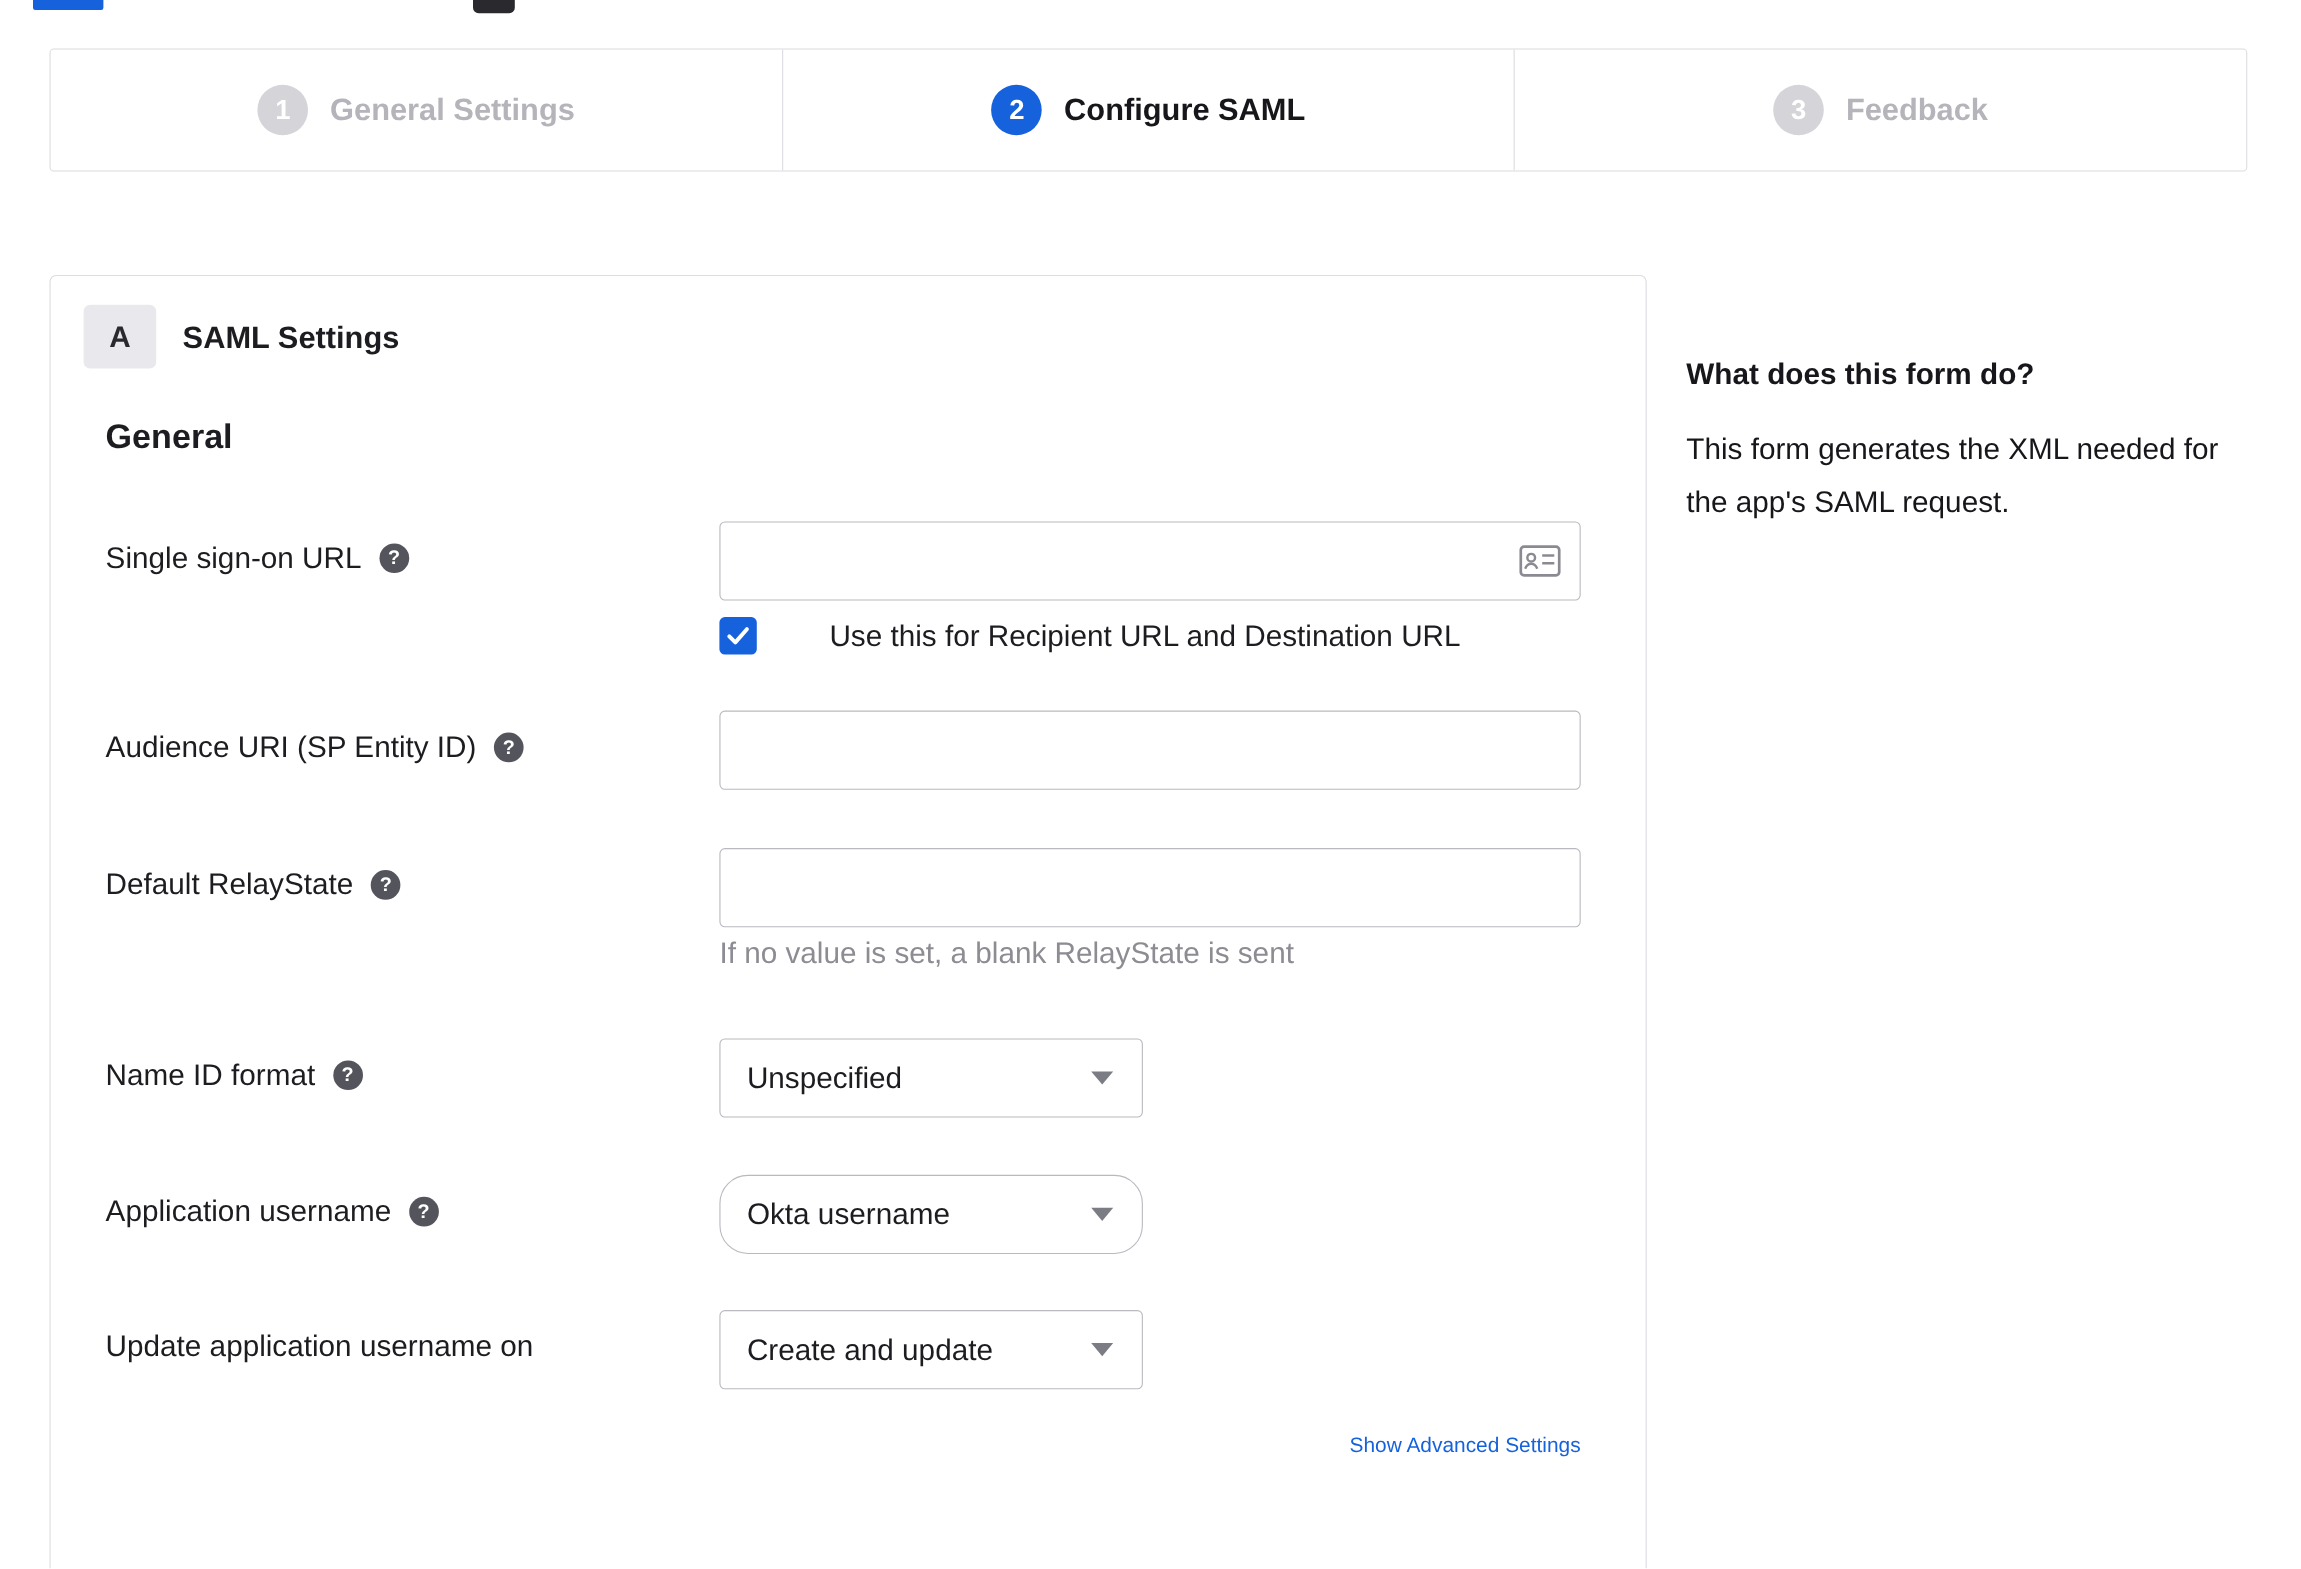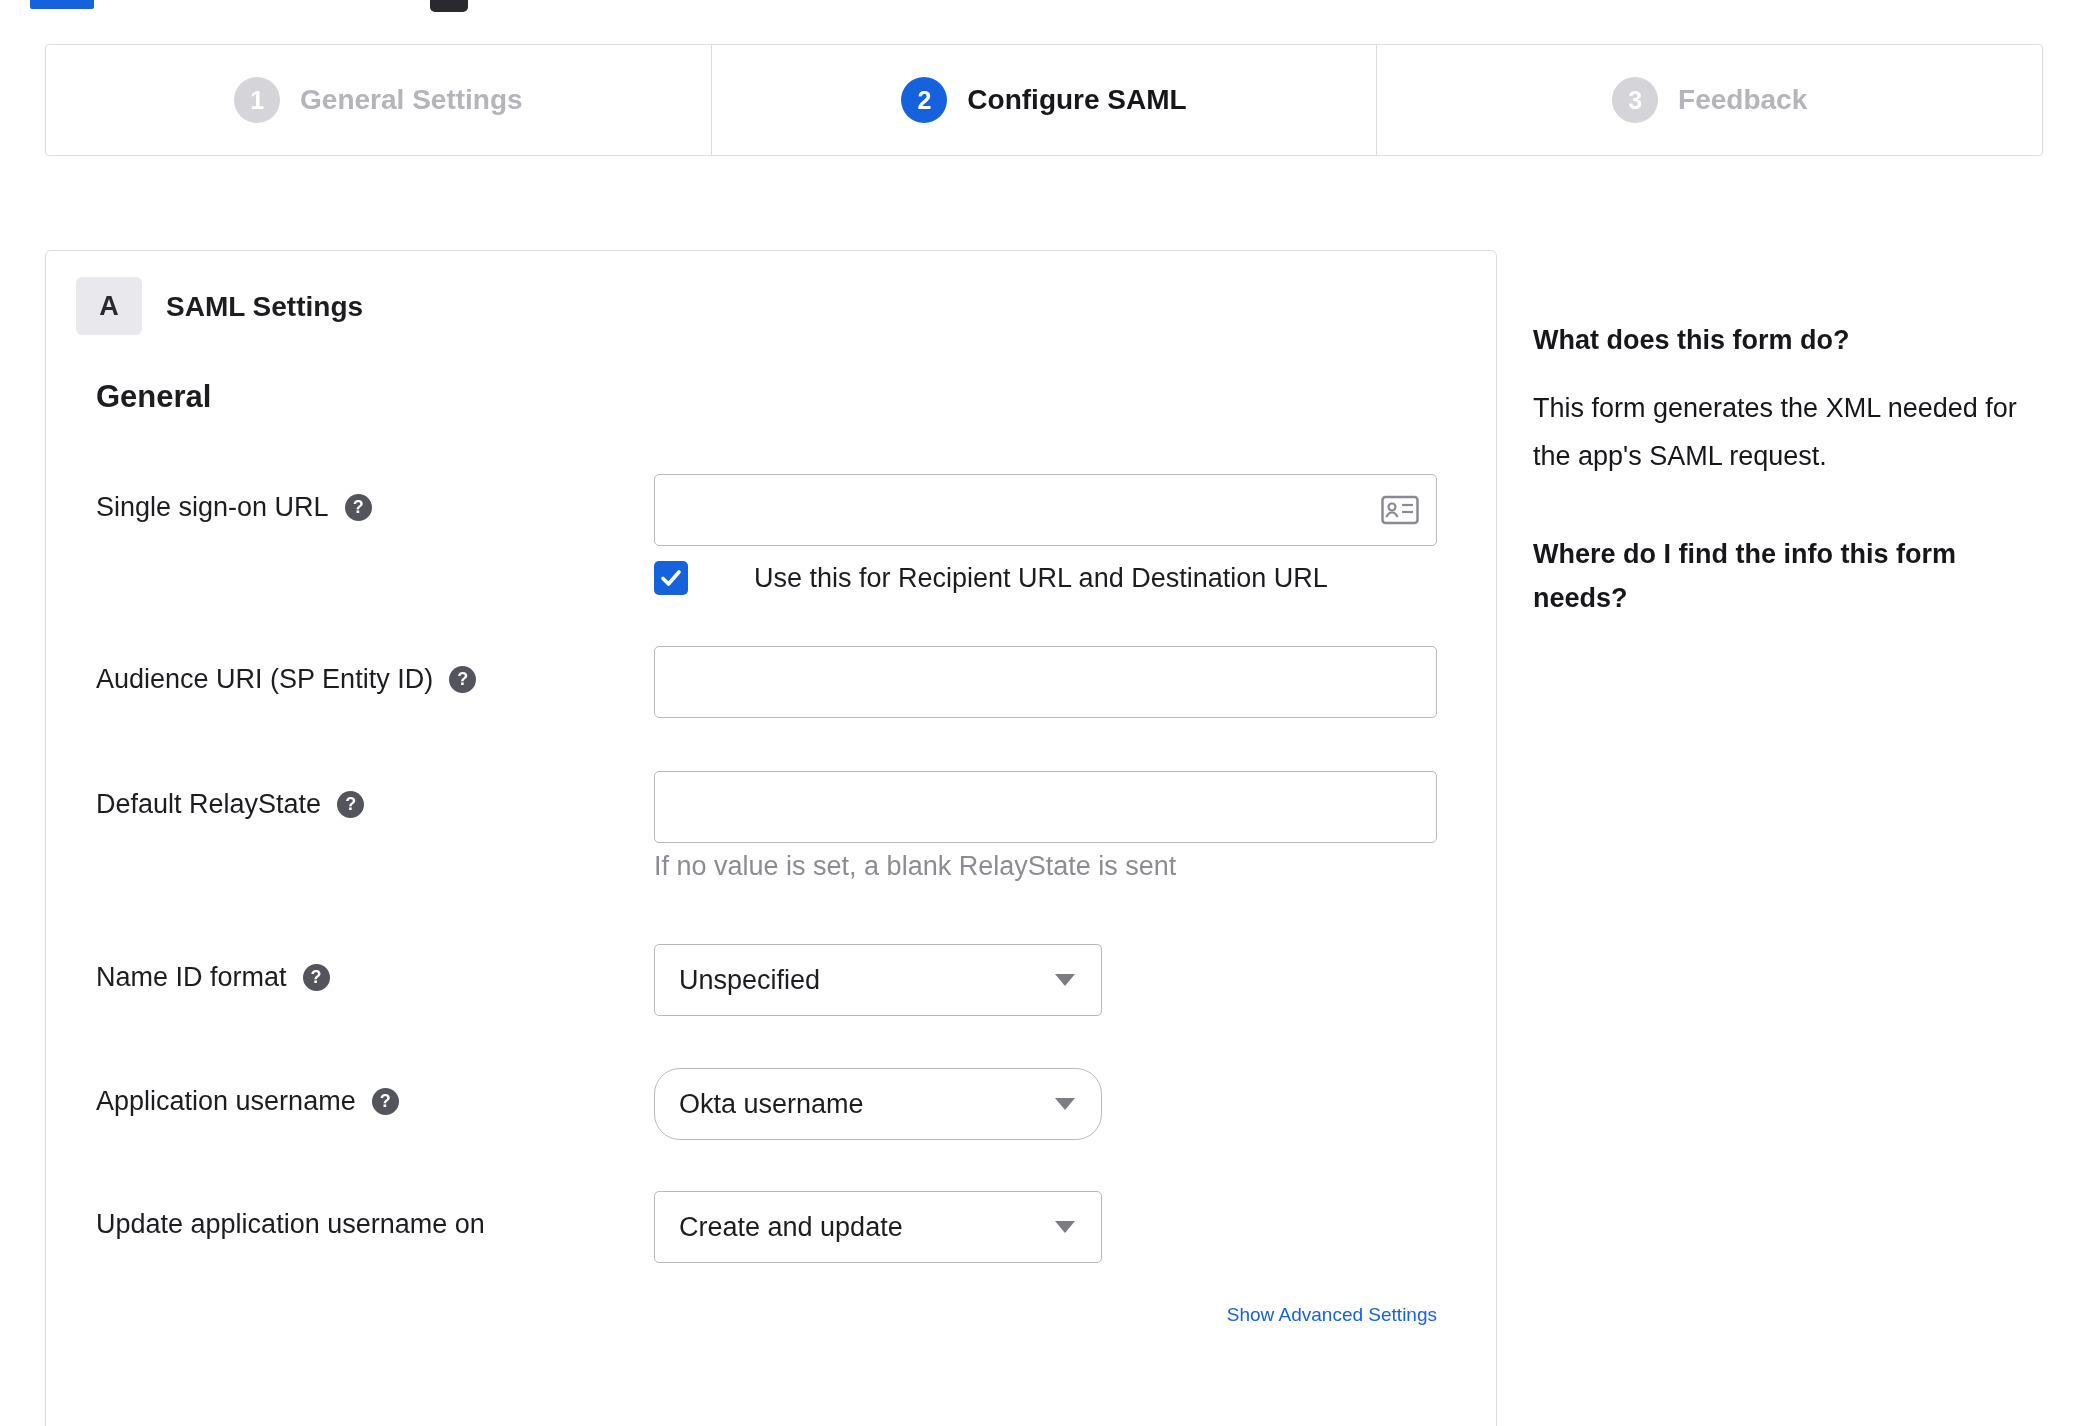--- a/index.html
+++ b/index.html
@@ -127,21 +127,21 @@
   }
   .checkbox-label { font-size: 27px; color: #1d1d21; margin-left: 40px; }
 
   .hint {
     position: absolute; left: 608px; top: 600px;
     font-size: 27px; color: #8c8c93;
   }
 
   .select {
     position: absolute; left: 608px;
-    width: 448px; height: 72px;
+    width: 385px; height: 72px;
     border: 1px solid #b9b9c0;
     border-radius: 5px;
     background: #fff;
     display: flex; align-items: center; justify-content: space-between;
     padding: 0 26px 0 24px;
     font-size: 27px;
     cursor: pointer;
   }
   .sel-1 { top: 693px; }
   .sel-2 { top: 817px; border-radius: 26px; }
@@ -267,16 +267,15 @@
       <span>Create and update</span>
       <span class="caret"></span>
     </div>
 
     <a class="advanced-link">Show Advanced Settings</a>
   </div>
 
   <aside class="help">
     <h3>What does this form do?</h3>
     <p>This form generates the XML needed for the app's SAML request.</p>
-    <h3>Where do I find the info this form needs?</h3>
   </aside>
 
 </div>
 
 </body></html>

